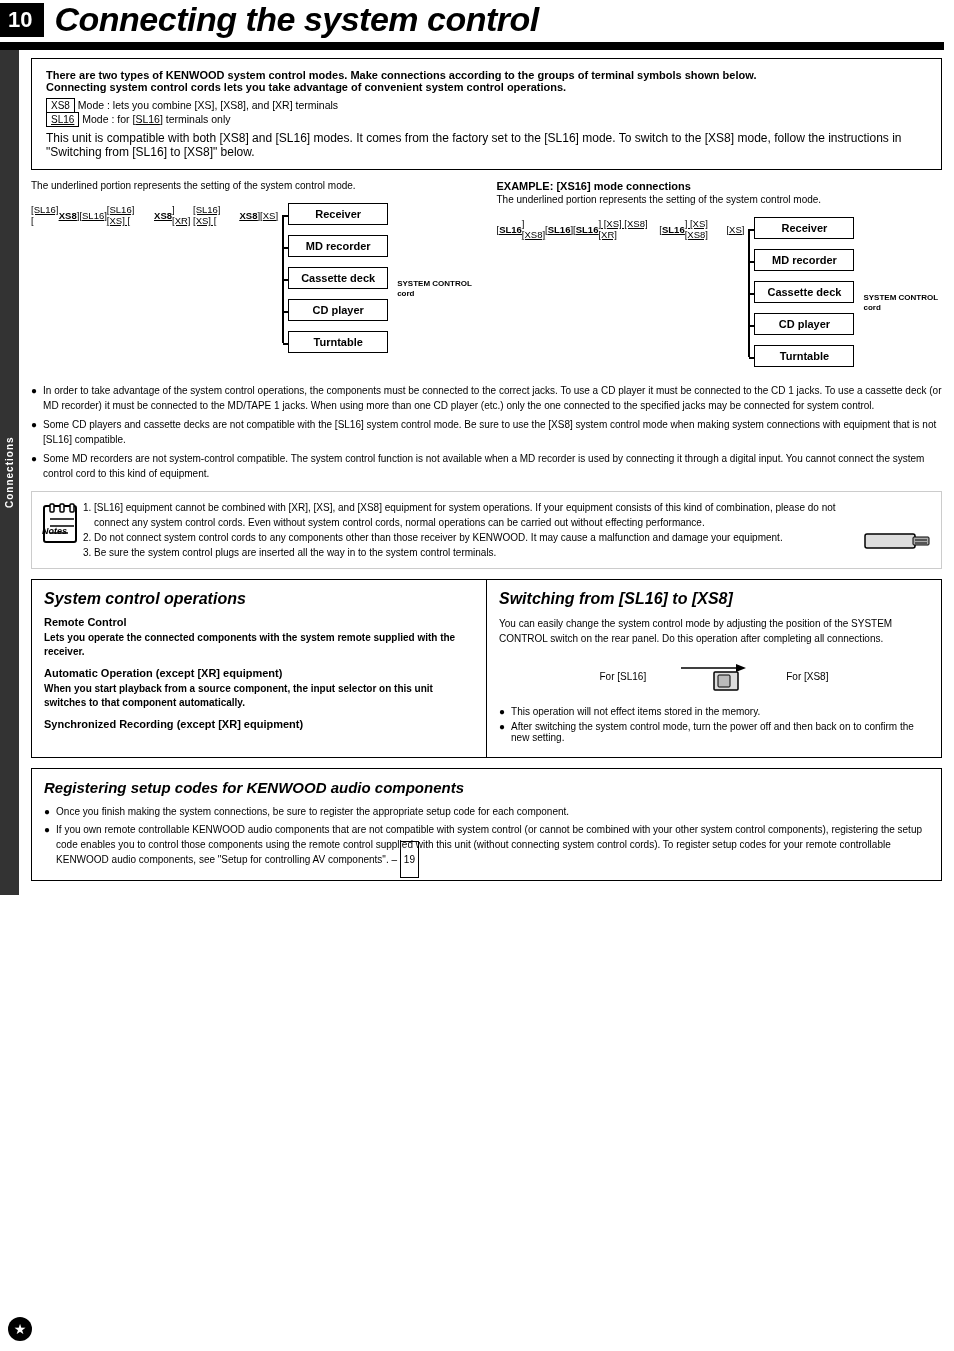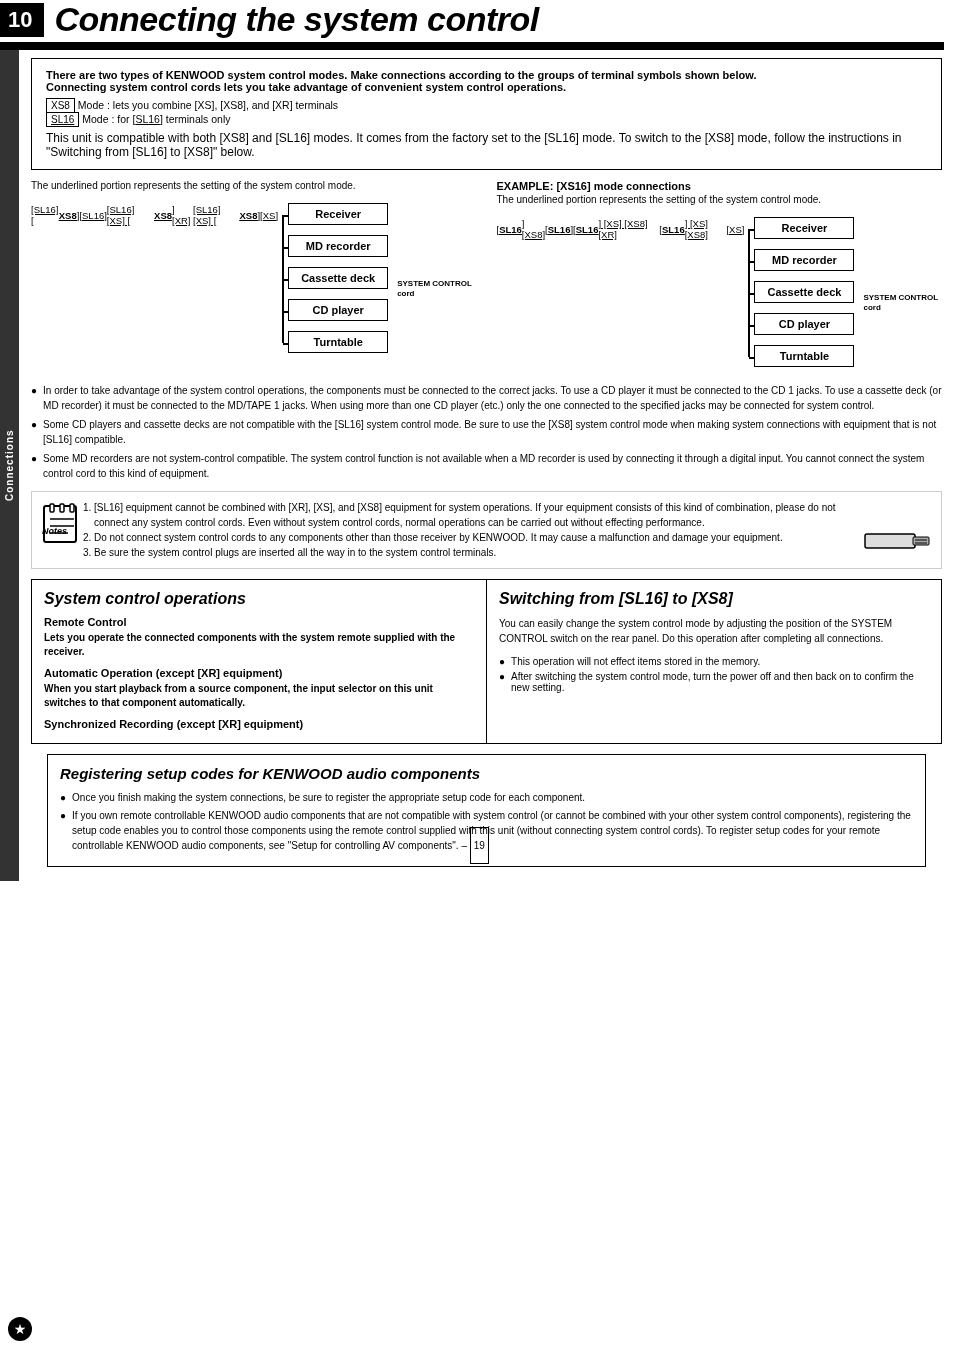--- a/index.html
+++ b/index.html
@@ -202,21 +202,21 @@
       gap: 30px;
     }
     .switch-label {
       font-size: 10px;
     }
 
     
     .registering-section {
       border: 1.5px solid #000;
       padding: 10px 12px;
-      margin: 6px 16px;
+      margin: 6px 0;
     }
     .reg-title {
       font-style: italic;
       font-weight: bold;
       font-size: 15px;
       margin-bottom: 8px;
     }
     .reg-note {
       display: flex;
       font-size: 10px;
@@ -480,20 +480,34 @@
           <div class="subsection-title">Automatic Operation (except [XR] equipment)</div>
           <div class="subsection-body">When you start playback from a source component, the input selector on this unit switches to that component automatically.</div>
 
           <div class="subsection-title">Synchronized Recording (except [XR] equipment)</div>
         </div>
 
         <div class="bottom-right">
           <div class="section-title">Switching from [SL16] to [XS8]</div>
           <div style="font-size:10px; line-height:1.5; margin-bottom:10px;">You can easily change the system control mode by adjusting the position of the SYSTEM CONTROL switch on the rear panel. Do this operation after completing all connections.</div>
 
+          <div class="switch-diagram">
+            <div class="switch-label">For [SL16]</div>
+
+            <div style="position:relative; width:80px; height:36px;">
+              
+              <svg width="80" height="36" viewBox="0 0 80 36">
+                <line x1="5" y1="10" x2="60" y2="10" stroke="#000" stroke-width="1.5"></line>
+                <polygon points="60,6 70,10 60,14" fill="#000"></polygon>
+                <rect x="38" y="14" width="24" height="18" rx="1" fill="#ddd" stroke="#000" stroke-width="1.5"></rect>
+                <rect x="42" y="17" width="12" height="12" rx="1" fill="#bbb" stroke="#000" stroke-width="1"></rect>
+              </svg>
+            </div>
+            <div class="switch-label">For [XS8]</div>
+          </div>
 
           <div class="note-item" style="font-size:10px; margin-top:8px;">
             <span class="bullet">●</span>
             <span>This operation will not effect items stored in the memory.</span>
           </div>
           <div class="note-item" style="font-size:10px; margin-top:4px;">
             <span class="bullet">●</span>
             <span>After switching the system control mode, turn the power off and then back on to confirm the new setting.</span>
           </div>
         </div>

